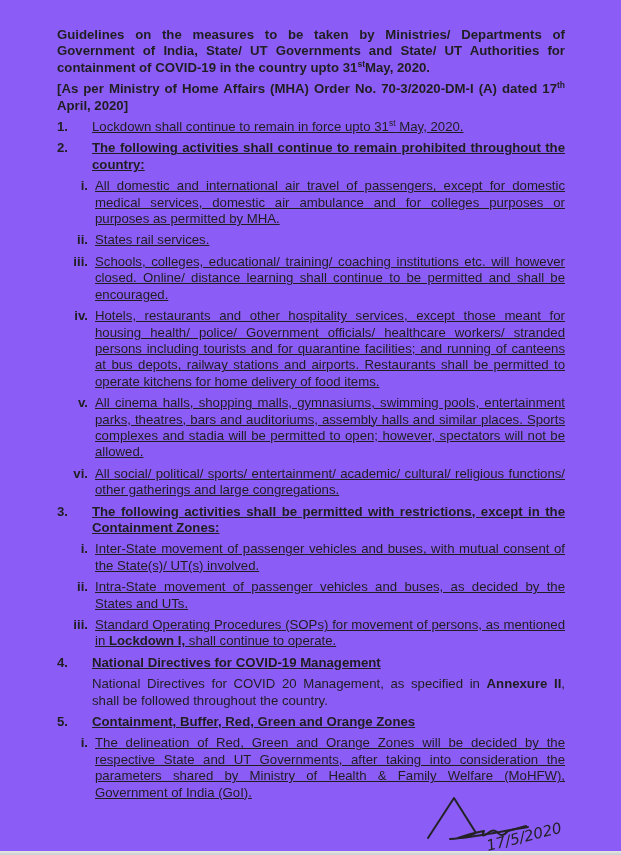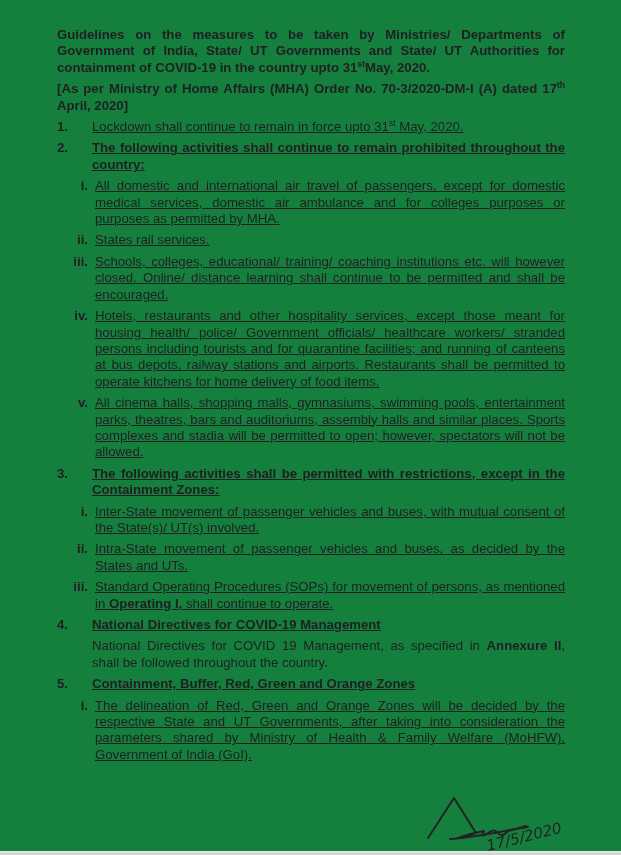--- a/index.html
+++ b/index.html
@@ -1,20 +1,20 @@
 <!DOCTYPE html>
 <html><head>
 <meta charset="utf-8">
 <style>
   html,body{margin:0;padding:0;background:#e9e9e7;}
   .page{
     position:relative;
     width:621px;height:855px;
     margin:0 auto;
-    background:#15803d;
+    background:#8b5cf6;
     font-family:"Liberation Sans", sans-serif;
     color:#1f1f22;
     overflow:hidden;
     -webkit-font-smoothing:antialiased;
   }
   .scan-edge{
     position:absolute;left:0;bottom:0;width:100%;height:4px;
     background:linear-gradient(to bottom,#e8e9e6,#c9cdcb);
   }
   .content{
@@ -90,45 +90,49 @@
       <p class="txt">Schools, colleges, educational/ training/ coaching institutions etc. will however closed. Online/ distance learning shall continue to be permitted and shall be encouraged.</p>
     </div>
     <div class="row row-sub">
       <span class="num">iv.</span>
       <p class="txt">Hotels, restaurants and other hospitality services, except those meant for housing health/ police/ Government officials/ healthcare workers/ stranded persons including tourists and for quarantine facilities; and running of canteens at bus depots, railway stations and airports.  Restaurants shall be permitted to operate kitchens for home delivery of food items.</p>
     </div>
     <div class="row row-sub">
       <span class="num">v.</span>
       <p class="txt">All cinema halls, shopping malls, gymnasiums, swimming pools, entertainment parks, theatres, bars and auditoriums, assembly halls and similar places.  Sports complexes and stadia will be permitted to open; however, spectators will not be allowed.</p>
     </div>
+    <div class="row row-sub">
+      <span class="num">vi.</span>
+      <p class="txt">All social/ political/ sports/ entertainment/ academic/ cultural/ religious functions/ other gatherings and large congregations.</p>
+    </div>
 
     <div class="row row-main">
       <span class="num">3.</span>
       <p class="txt bold">The following activities shall be permitted with restrictions, except in the Containment Zones:</p>
     </div>
 
     <div class="row row-sub">
       <span class="num">i.</span>
       <p class="txt">Inter-State movement of passenger vehicles and buses, with mutual consent of the State(s)/ UT(s) involved.</p>
     </div>
     <div class="row row-sub">
       <span class="num">ii.</span>
       <p class="txt">Intra-State movement of passenger vehicles and buses, as decided by the States and UTs.</p>
     </div>
     <div class="row row-sub">
       <span class="num">iii.</span>
-      <p class="txt"><span>Standard Operating Procedures (SOPs) for movement of persons, as mentioned in </span><span class="bold">Operating I,</span><span> shall continue to operate.</span></p>
+      <p class="txt"><span>Standard Operating Procedures (SOPs) for movement of persons, as mentioned in </span><span class="bold">Lockdown I,</span><span> shall continue to operate.</span></p>
     </div>
 
     <div class="row row-main">
       <span class="num">4.</span>
       <p class="txt bold">National Directives for COVID-19 Management</p>
     </div>
 
-    <p class="para indent-para"><span>National Directives for COVID 19 Management, as specified in </span><span class="bold">Annexure II</span><span>, shall be followed throughout the country.</span></p>
+    <p class="para indent-para"><span>National Directives for COVID 20 Management, as specified in </span><span class="bold">Annexure II</span><span>, shall be followed throughout the country.</span></p>
 
     <div class="row row-main">
       <span class="num">5.</span>
       <p class="txt bold">Containment, Buffer, Red, Green and Orange Zones</p>
     </div>
 
     <div class="row row-sub">
       <span class="num">i.</span>
       <p class="txt">The delineation of Red, Green and Orange Zones will be decided by the respective State and UT Governments, after taking into consideration the parameters shared by Ministry of Health &amp; Family Welfare (MoHFW), Government of India (GoI).</p>
     </div>

